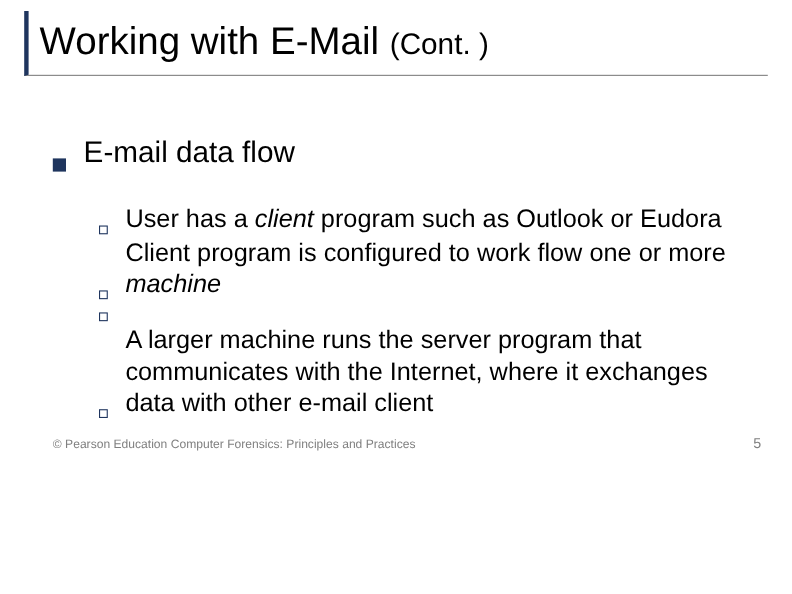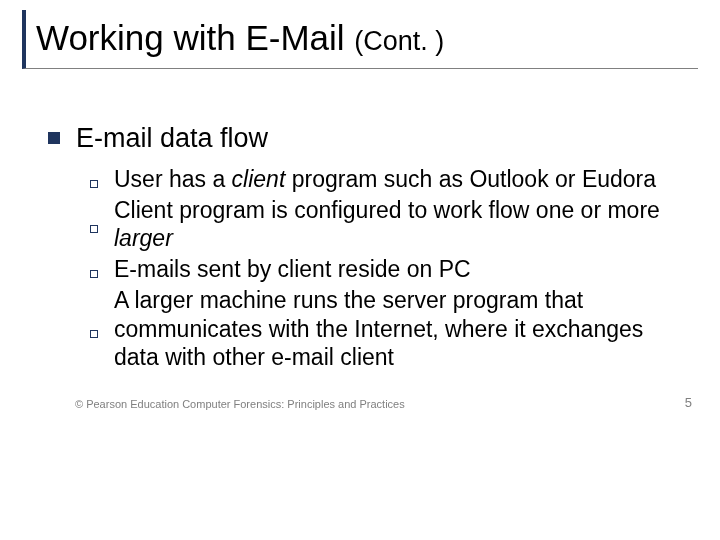--- a/index.html
+++ b/index.html
@@ -42,41 +42,41 @@
     display: inline;
   }
   .body {
     position: absolute;
     left: 48px;
     top: 122px;
     width: 630px;
   }
   .lvl1 {
     display: flex;
-    align-items: flex-start;
-    margin-bottom: 9px;
+    align-items: flex-end;
+    margin-bottom: 28px;
   }
   .lvl1 .bullet1 {
     width: 12px;
     height: 12px;
     background: #1f355e;
     flex: 0 0 auto;
     margin-top: 10px;
     margin-right: 16px;
   }
   .lvl1 .text1 {
     font-size: 27px;
     line-height: 1.25;
   }
   .lvl2-wrap {
     margin-left: 42px;
   }
   .lvl2 {
     display: flex;
-    align-items: center;
+    align-items: flex-end;
     margin-bottom: 2px;
   }
   .lvl2 .bullet2 {
     width: 8px;
     height: 8px;
     border: 1.5px solid #1f355e;
     box-sizing: border-box;
     flex: 0 0 auto;
     margin-top: 10px;
     margin-right: 16px;
@@ -85,21 +85,20 @@
     font-size: 23px;
     line-height: 1.25;
   }
   .italic { font-style: italic; }
   .footer-left {
     position: absolute;
     left: 48px;
     bottom: 22px;
     font-size: 11px;
     color: #808080;
-    margin-left: 27px;
   }
   .footer-right {
     position: absolute;
     right: 28px;
     bottom: 22px;
     font-size: 13px;
     color: #808080;
   }
 </style>
 </head>
@@ -123,29 +122,26 @@
       <div class="lvl2">
         <div class="bullet2"></div>
         <div class="text2">
           <span>User has a </span><span class="italic">client</span><span> program such as Outlook or Eudora</span>
         </div>
       </div>
 
       <div class="lvl2">
         <div class="bullet2"></div>
         <div class="text2">
-          <span>Client program is configured to work flow one or more </span><span class="italic">larger</span><span></span>
+          <span>Client program is configured to work flow one or more </span><span class="italic">machine</span><span></span>
         </div>
       </div>
 
       <div class="lvl2">
         <div class="bullet2"></div>
-        <div class="text2">
-          <span>E-mails sent by client reside on PC</span><span class="italic"></span><span></span>
-        </div>
       </div>
 
       <div class="lvl2">
         <div class="bullet2"></div>
         <div class="text2">
           <span>A larger machine runs the server program that communicates with the Internet, where it exchanges data with other e-mail client</span><span class="italic"></span><span></span>
         </div>
       </div>
 
     </div>

